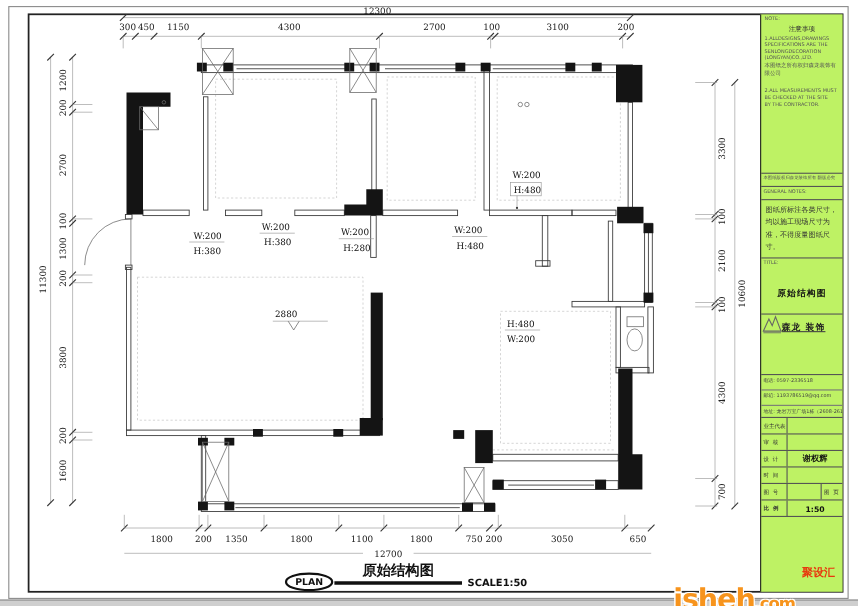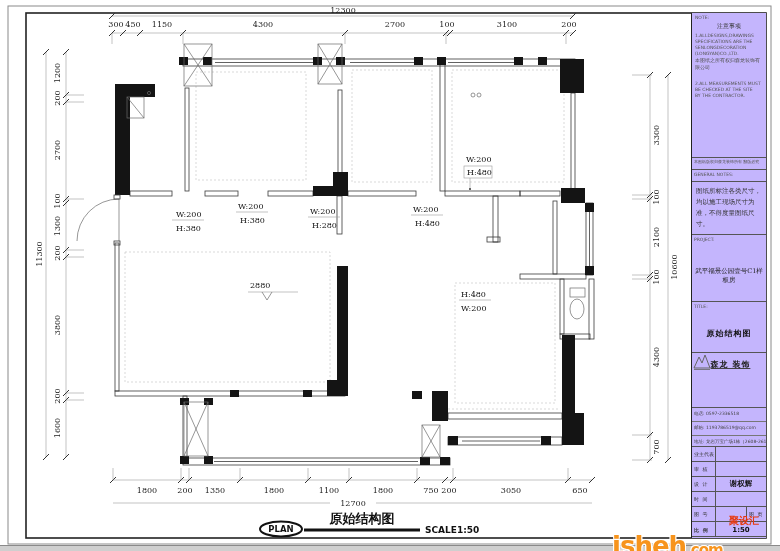--- a/index.html
+++ b/index.html
@@ -17,21 +17,21 @@
   .frame-thick{fill:none;stroke:#222;stroke-width:1.6;}
   .w{fill:none;stroke:#3a3a3a;stroke-width:0.8;}
   .wl{stroke:#3a3a3a;stroke-width:0.8;}
   .wf{fill:#141414;stroke:none;}
   .dim{stroke:#9a9a9a;stroke-width:0.6;}
   .tick{stroke:#333;stroke-width:1;}
   .dash{fill:none;stroke:#c9c9c9;stroke-width:0.7;stroke-dasharray:2 2;}
   .fx{fill:none;stroke:#6a6a6a;stroke-width:0.7;}
   .thick{stroke:#111;stroke-width:3;}
   
-  .tb{position:absolute;left:691px;top:13px;width:75px;height:525px;background:#c4b5fd;
+  .tb{position:absolute;left:691px;top:13px;width:75px;height:525px;background:#bef264;
       border-left:1.5px solid #222;box-sizing:border-box;color:#444;
       font-family:"DejaVu Sans",sans-serif;}
   .tb section{border-bottom:1px solid #555;box-sizing:border-box;overflow:hidden;position:relative;}
   .s-note{height:145px;padding:2px 3px;}
   .s-tiny{height:12px;padding:1px 2px;}
   .s-gnl{height:12px;padding:2px 2px;}
   .s-gn{height:53px;padding:4px 4px;}
   .s-proj{height:67px;padding:2px 2px;}
   .s-title{height:51px;padding:2px 2px;}
   .s-logo{height:55px;padding:6px 2px;}
@@ -387,24 +387,20 @@
   </section>
   <section class="s-tiny">
     <div class="micro" style="font-size:4px">本图纸版权归森龙装饰所有 翻版必究</div>
   </section>
   <section class="s-gnl">
     <div class="micro">GENERAL NOTES:</div>
   </section>
   <section class="s-gn">
     <div class="gn-text">图纸所标注各类尺寸，均以施工现场尺寸为准，不得度量图纸尺寸。</div>
   </section>
-  <section class="s-proj">
-    <div class="micro">PROJECT:</div>
-    <div class="proj-name">武平福景公园壹号C1样板房</div>
-  </section>
   <section class="s-title">
     <div class="micro">TITLE:</div>
     <div class="draw-title">原始结构图</div>
   </section>
   <section class="s-logo">
     <div class="logo-row">
       <span>
         <svg width="20" height="18" viewBox="0 0 20 18">
           <path d="M2,15 L7,4 L10,10 L13,2 L18,15 Z" fill="none" stroke="#666" stroke-width="1"></path>
           <line x1="2" y1="16.5" x2="18" y2="16.5" stroke="#666" stroke-width="0.8"></line>

